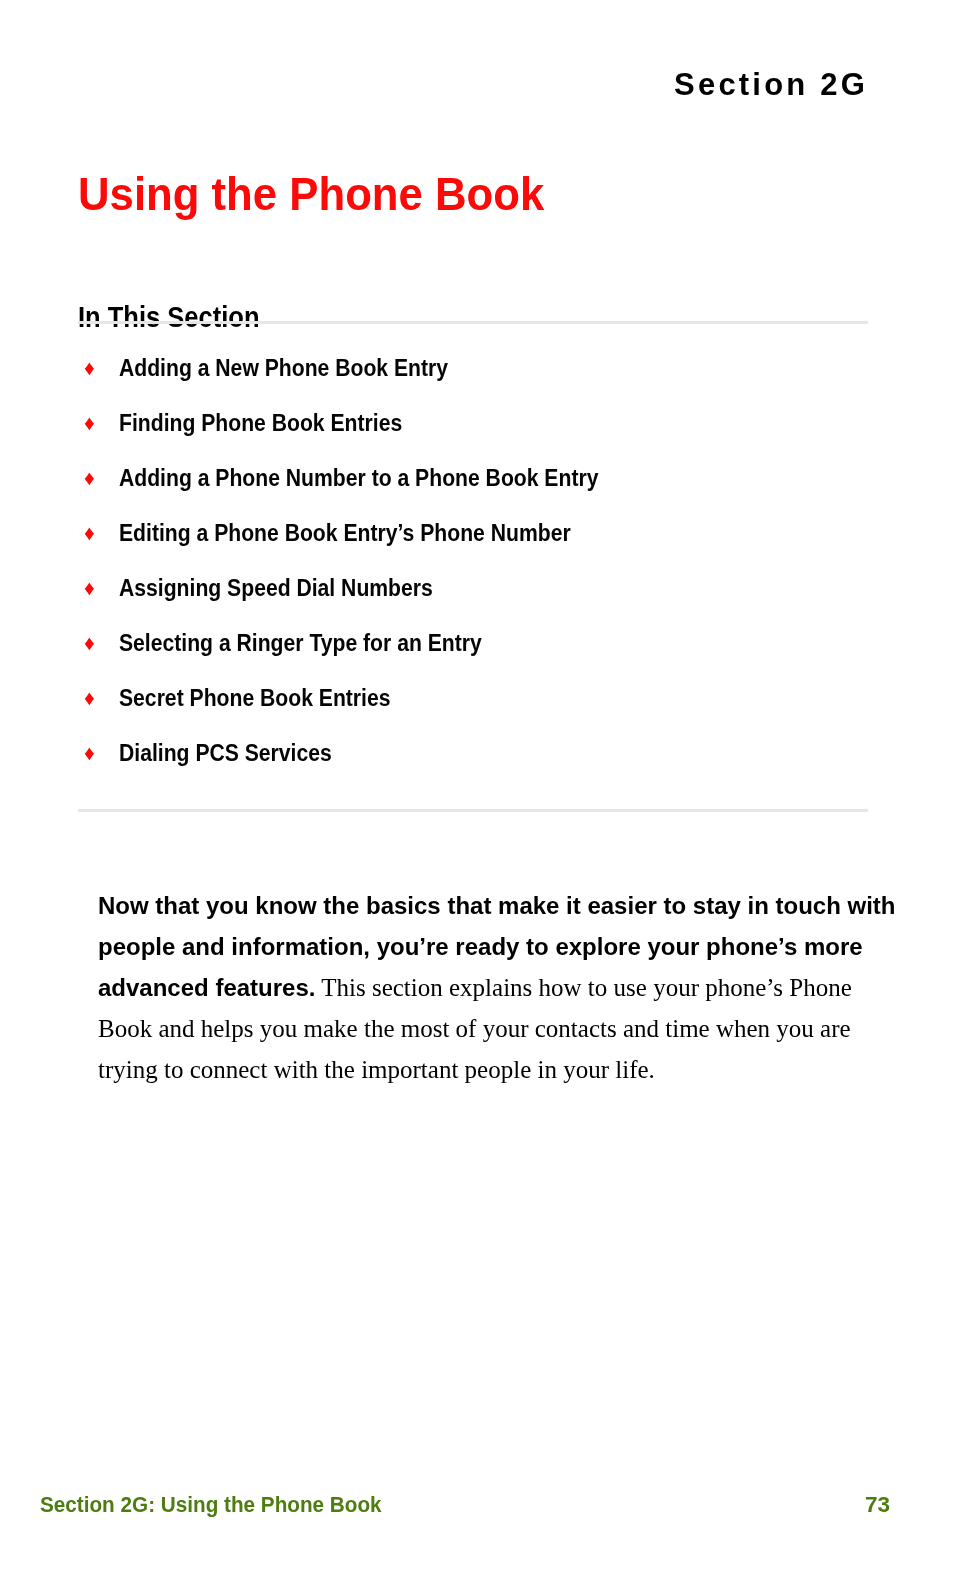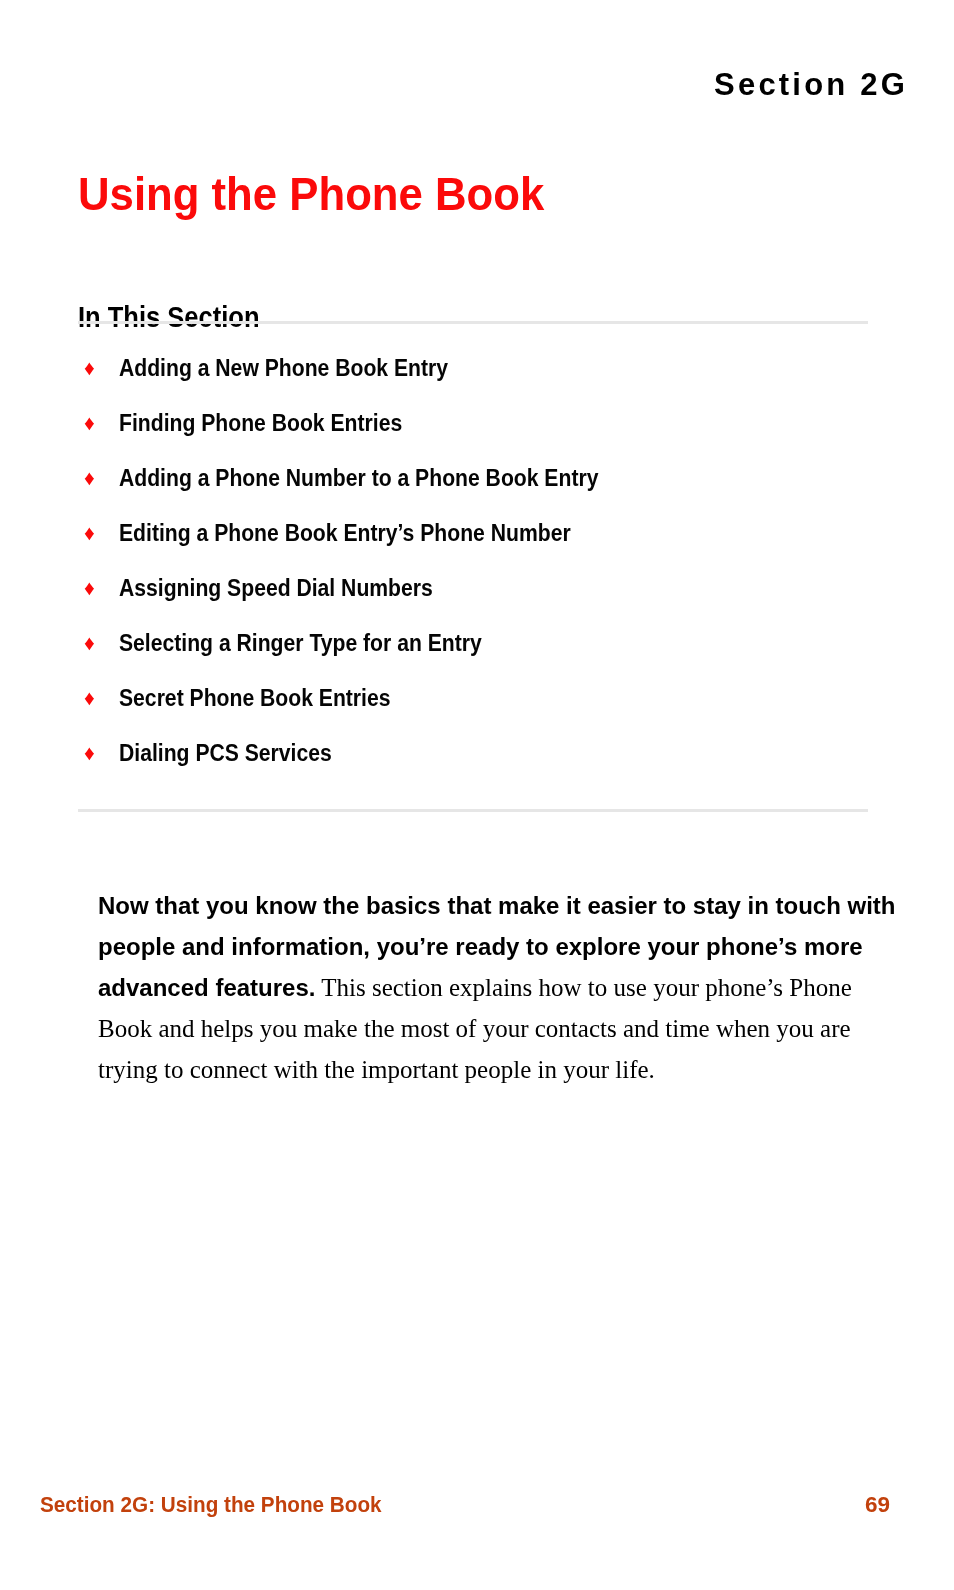--- a/index.html
+++ b/index.html
@@ -29,21 +29,20 @@
     top: 68px;
     left: 0;
     width: 868px;
     text-align: right;
     font-family: "Liberation Sans", sans-serif;
     font-weight: bold;
     font-size: 31px;
     letter-spacing: 3.2px;
     color: #000000;
     line-height: 1.1;
-    padding-left: 40px;
   }
 
   
   .chapter-title {
     position: absolute;
     top: 137px;
     left: 78px;
     font-family: "Liberation Sans Narrow", "Liberation Sans", sans-serif;
     font-weight: bold;
     font-size: 47px;
@@ -143,21 +142,21 @@
     position: absolute;
     left: 40px;
     right: 64px;
     top: 1492px;
     display: flex;
     align-items: baseline;
     justify-content: space-between;
     font-family: "Liberation Sans Narrow", "Liberation Sans", sans-serif;
     font-weight: bold;
     font-size: 22.5px;
-    color: #c2410c;
+    color: #4d7c0f;
   }
   .footer-left {
     display: inline-block;
     transform: scaleX(0.92);
     transform-origin: left center;
     white-space: nowrap;
   }
   .footer-page {
     display: inline-block;
     white-space: nowrap;
@@ -210,16 +209,16 @@
       <span class="toc-label">Dialing PCS Services</span>
     </li>
   </ul>
 
   <div class="rule rule-bottom"></div>
 
   <p class="body-para"><span class="lead-in">Now that you know the basics that make it easier to stay in touch with people and information, you’re ready to explore your phone’s more advanced features.</span><span class="body-rest"> This section explains how to use your phone’s Phone Book and helps you make the most of your contacts and time when you are trying to connect with the important people in your life.</span></p>
 
   <div class="footer">
     <span class="footer-left">Section 2G: Using the Phone Book</span>
-    <span class="footer-page">69</span>
+    <span class="footer-page">73</span>
   </div>
 
 </div>
 
 </body></html>

